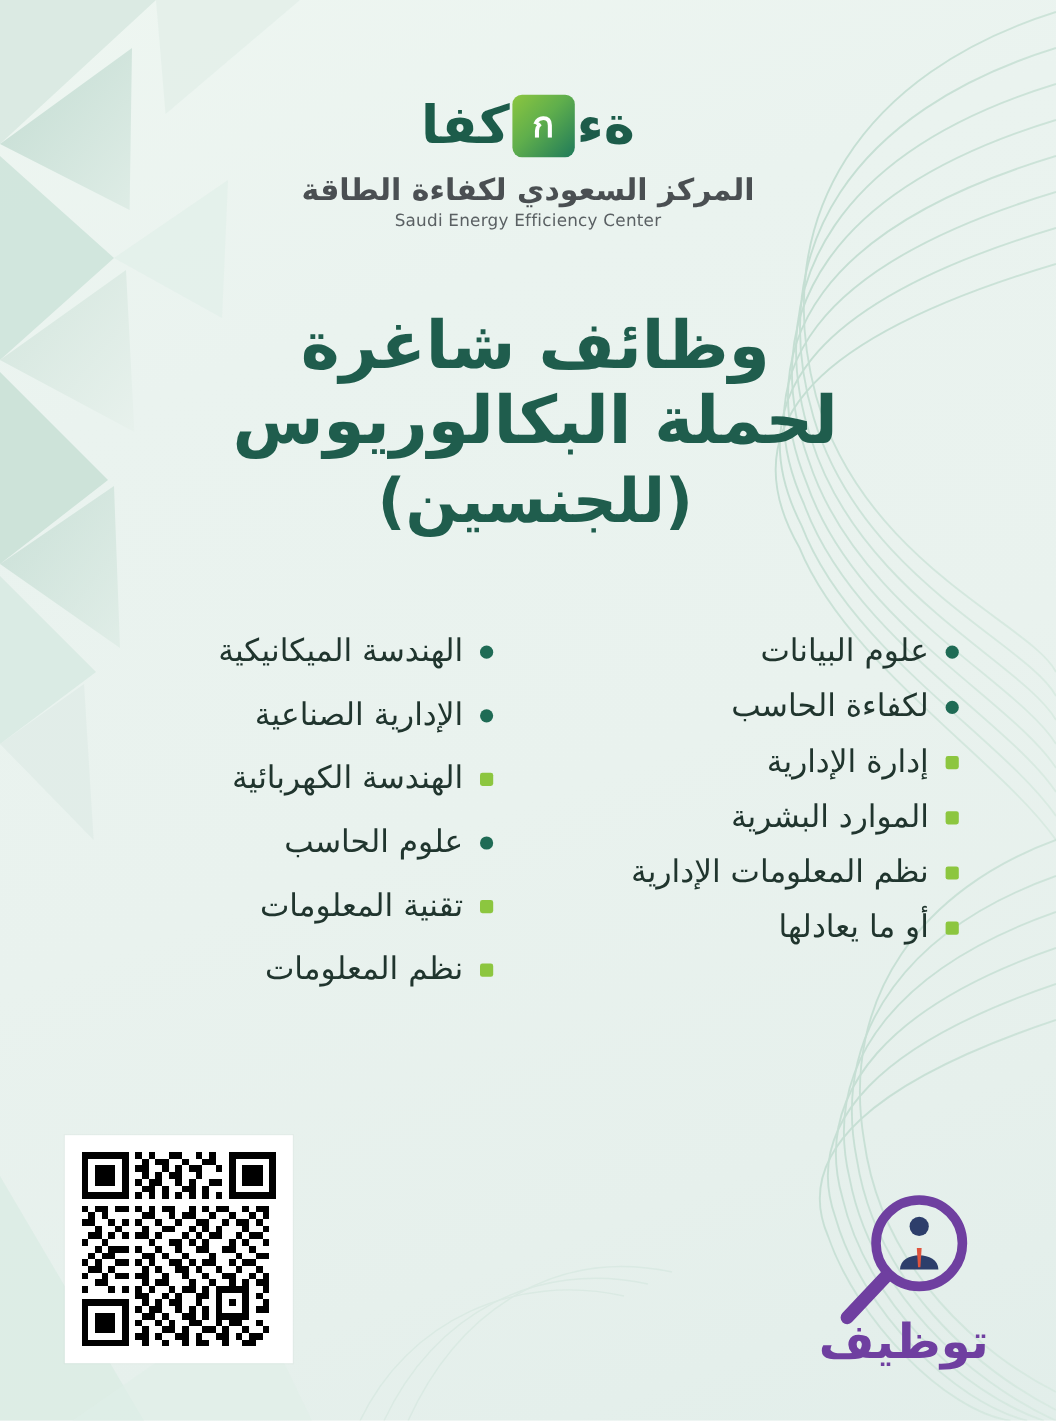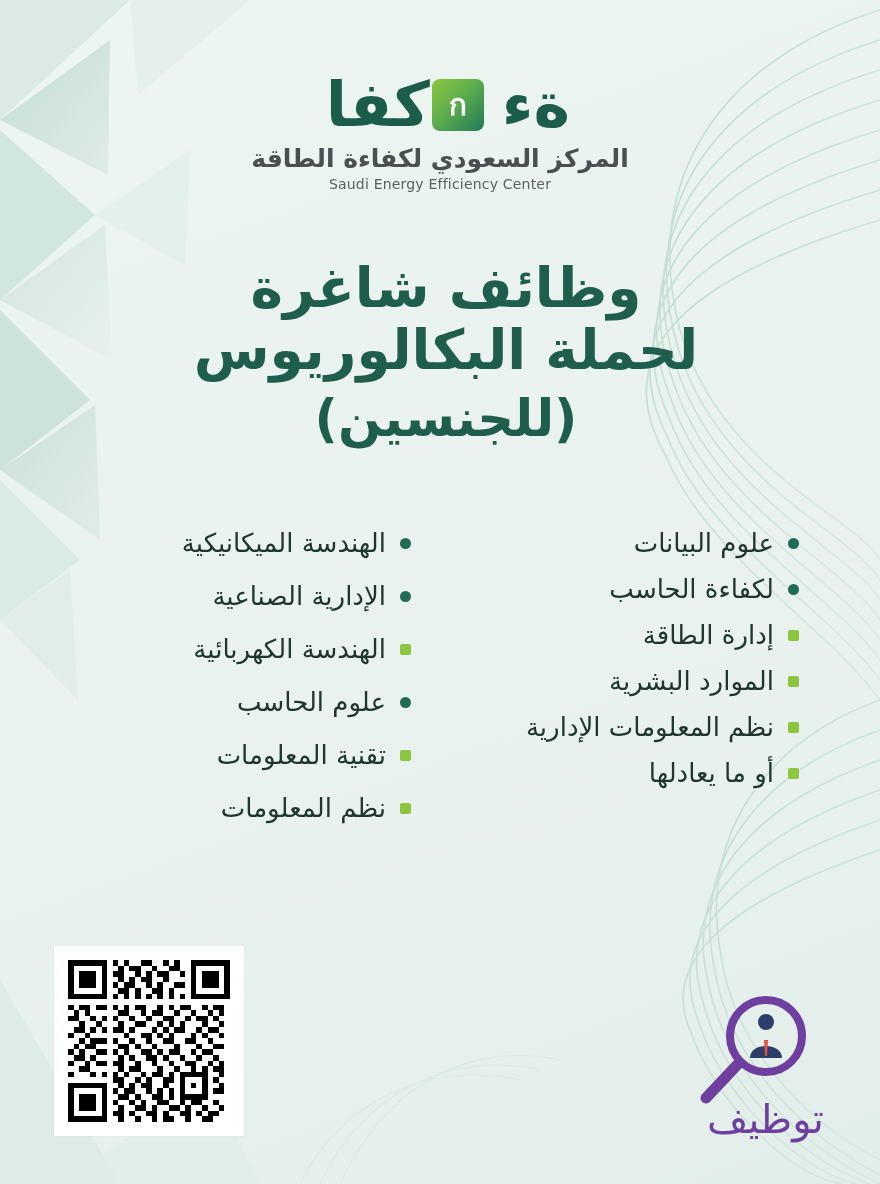--- a/index.html
+++ b/index.html
@@ -44,26 +44,25 @@
     text-align: center;
   }
   .logo-wordmark {
     display: inline-flex;
     align-items: center;
     justify-content: center;
     direction: rtl;
     height: 62px;
   }
   .logo-arabic {
-    font-size: 62px;
+    font-size: 44px;
     font-weight: bold;
     color: #1c5c4a;
     letter-spacing: -1px;
     line-height: 1;
-    margin-left: 16px;
   }
   .logo-mark {
     display: inline-block;
     width: 52px;
     height: 52px;
     border-radius: 8px;
     background: linear-gradient(135deg, #8cc63f 0%, #5fae4c 45%, #1f7a5a 100%);
     position: relative;
     margin: 0 2px;
     vertical-align: middle;
@@ -179,21 +178,21 @@
     right: 46px;
     bottom: 40px;
     width: 220px;
     height: 150px;
   }
   .tawzif-word {
     position: absolute;
     bottom: 2px;
     right: 10px;
     font-size: 40px;
-    font-weight: normal;
+    font-weight: bold;
     color: #6f3fa0;
     letter-spacing: -1px;
   }
 </style>
 </head>
 <body>
 
 <div id="poster">
 
   <div class="bg-layer">
@@ -277,21 +276,21 @@
       <div class="major-item">
         <span class="bullet dark"></span>
         <span class="major-label">علوم البيانات</span>
       </div>
       <div class="major-item">
         <span class="bullet dark"></span>
         <span class="major-label">لكفاءة الحاسب</span>
       </div>
       <div class="major-item">
         <span class="bullet lime"></span>
-        <span class="major-label">إدارة الطاقة</span>
+        <span class="major-label">إدارة الإدارية</span>
       </div>
       <div class="major-item">
         <span class="bullet lime"></span>
         <span class="major-label">الموارد البشرية</span>
       </div>
       <div class="major-item">
         <span class="bullet lime"></span>
         <span class="major-label">نظم المعلومات الإدارية</span>
       </div>
       <div class="major-item">

